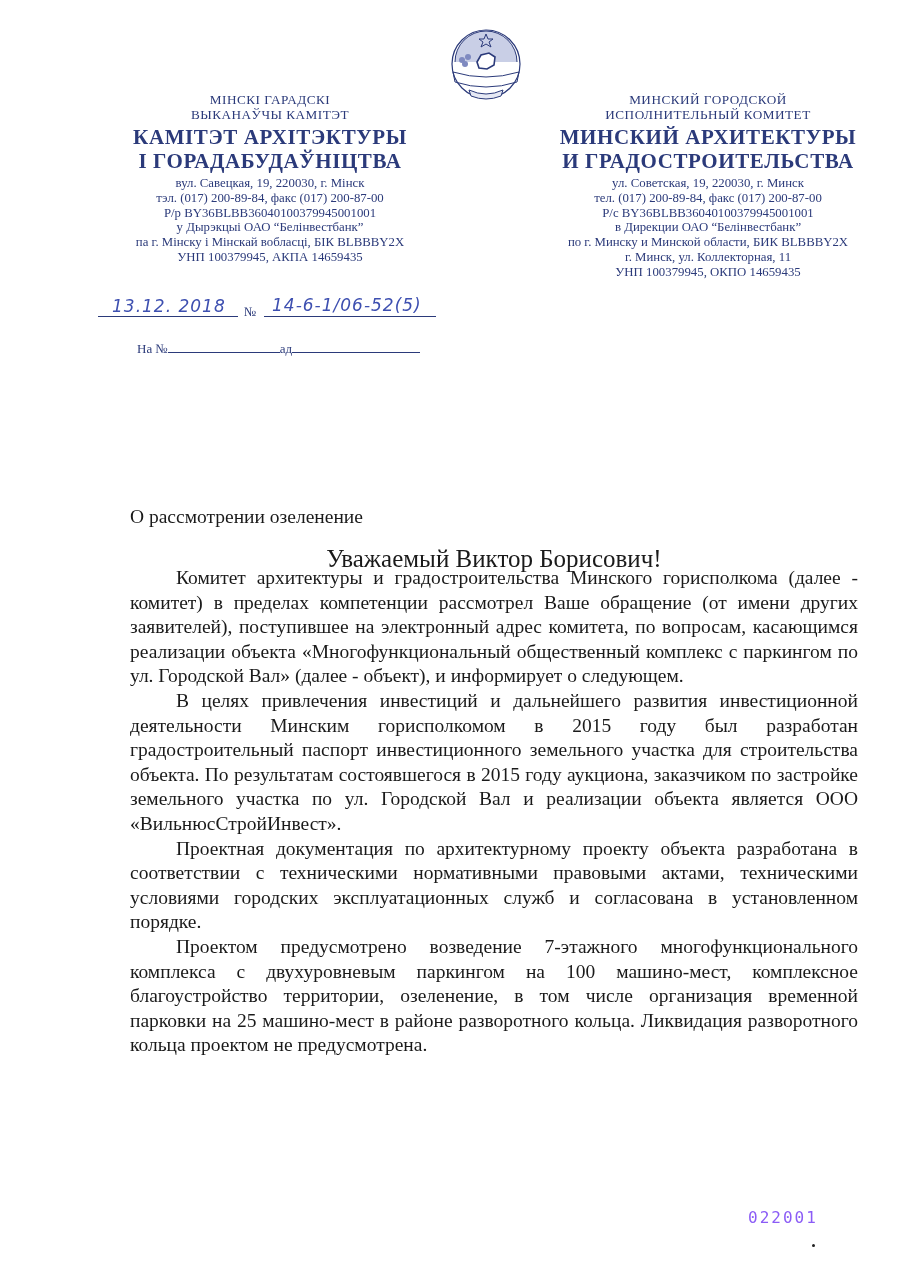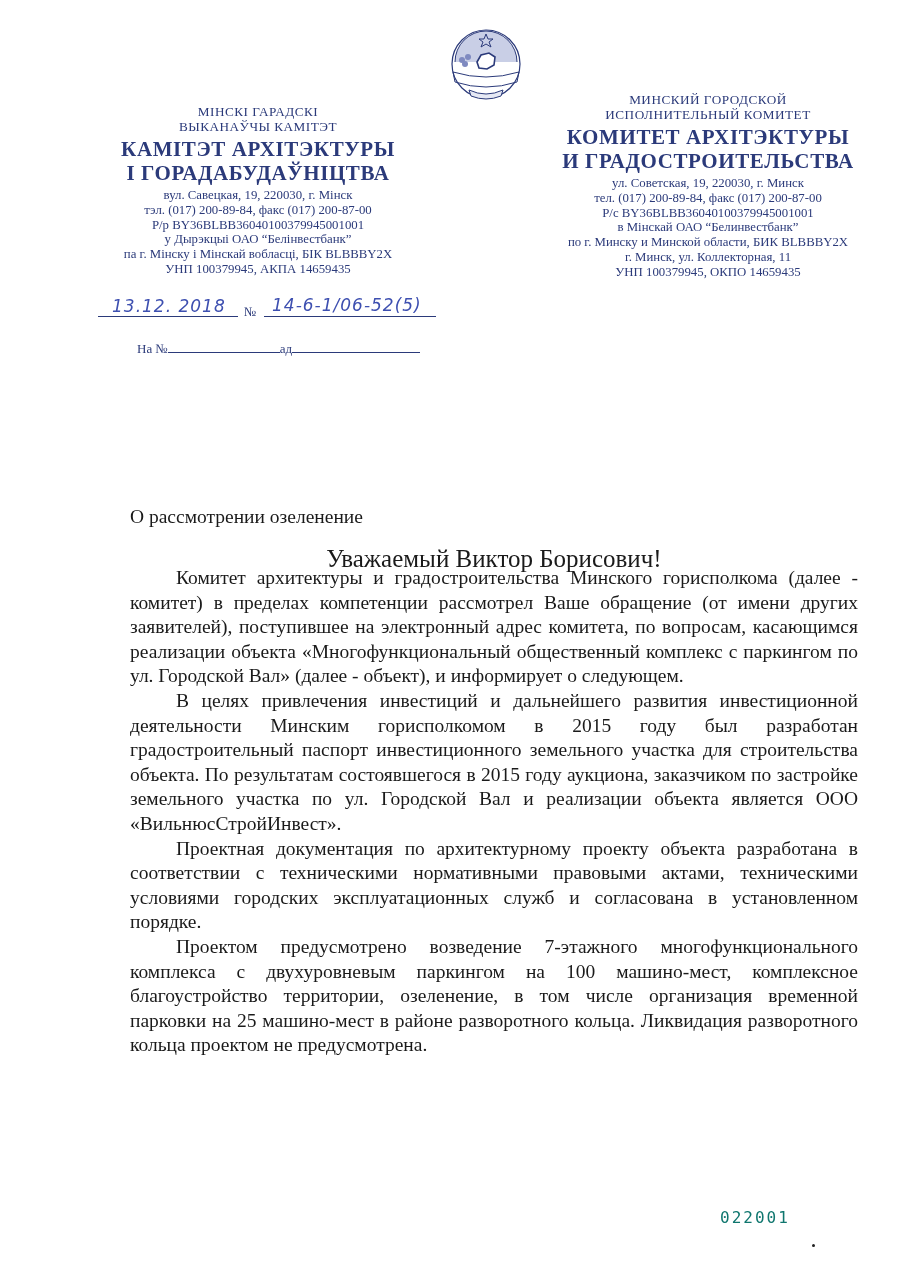--- a/index.html
+++ b/index.html
@@ -1,41 +1,41 @@
 <!DOCTYPE html>
 <html><head>
 <meta charset="utf-8">
 <style>
   html, body { margin: 0; padding: 0; background: #ffffff; }
   body { width: 902px; height: 1280px; position: relative; overflow: hidden;
          font-family: "Liberation Serif", "DejaVu Serif", serif; color: #1a1a1a; }
   .emblem { position: absolute; left: 447px; top: 22px; width: 78px; height: 80px; }
   .hdr { position: absolute; text-align: center; color: #2b3a7a; }
-  .hdr-left { left: 88px; width: 340px; top: 92px; margin-top: 12px; }
+  .hdr-left { left: 100px; width: 340px; top: 92px; }
   .hdr-right { left: 518px; width: 380px; top: 92px; }
   .hdr .small { font-size: 13.2px; letter-spacing: 0.5px; line-height: 15px; }
   .hdr .big { font-size: 21px; font-weight: bold; line-height: 24px; letter-spacing: 0.6px; }
   .hdr .big.first { margin-top: 3px; }
   .hdr .addr { font-size: 12.8px; line-height: 14.8px; margin-top: 3px; }
   .hdr .addr div { white-space: nowrap; }
   .regline { position: absolute; left: 98px; top: 300px; width: 345px; height: 24px; font-size: 13px; color: #2b3a7a; }
   .regline .date-line { position: absolute; left: 0; top: 16px; width: 140px; border-bottom: 1px solid #2b3a7a; }
   .regline .no-sign { position: absolute; left: 146px; top: 4px; }
   .regline .num-line { position: absolute; left: 166px; top: 16px; width: 172px; border-bottom: 1px solid #2b3a7a; }
   .hand { position: absolute; font-family: "DejaVu Sans", sans-serif; font-style: italic; color: #3d4fb0; font-size: 17px; letter-spacing: 1px; }
   .hand.date { left: 14px; top: -4px; }
   .hand.num { left: 174px; top: -5px; }
   .inref { position: absolute; left: 137px; top: 340px; font-size: 13px; color: #2b3a7a; }
   .inref .l1 { display: inline-block; width: 112px; border-bottom: 1px solid #2b3a7a; height: 12px; vertical-align: baseline; }
   .inref .l2 { display: inline-block; width: 128px; border-bottom: 1px solid #2b3a7a; height: 12px; vertical-align: baseline; }
   .subject { position: absolute; left: 130px; top: 506px; font-size: 19.5px; }
   .greeting { position: absolute; left: 130px; width: 728px; top: 545px; text-align: center; font-size: 25px; }
   .body { position: absolute; left: 130px; width: 728px; top: 566px; font-size: 19.5px; line-height: 24.6px; }
   .body p { margin: 0; text-align: justify; text-indent: 46px; text-align-last: left; }
-  .stamp { position: absolute; left: 720px; top: 1208px; font-family: "DejaVu Sans Mono", monospace; font-size: 16px; color: #0f766e; letter-spacing: 2px; }
+  .stamp { position: absolute; left: 748px; top: 1208px; font-family: "DejaVu Sans Mono", monospace; font-size: 16px; color: #8b5cf6; letter-spacing: 2px; }
   .dot { position: absolute; left: 812px; top: 1244px; width: 3px; height: 3px; background: #222; border-radius: 50%; }
 </style>
 </head>
 <body>
 
 <div class="emblem">
   <svg width="78" height="80" viewBox="0 0 78 80">
     <circle cx="39" cy="42" r="34" fill="none" stroke="#2b3a7a" stroke-width="1.2"></circle>
     <path d="M8 40 A31 31 0 0 1 70 40" fill="#c9cfe6" stroke="#2b3a7a" stroke-width="1"></path>
     <polygon points="39,12 41,17 46,17 42,20 44,25 39,22 34,25 36,20 32,17 37,17" fill="none" stroke="#2b3a7a" stroke-width="1"></polygon>
@@ -59,27 +59,27 @@
     <div>Р/р BY36BLBB36040100379945001001</div>
     <div>у Дырэкцыі ОАО “Белінвестбанк”</div>
     <div>па г. Мінску і Мінскай вобласці, БІК BLBBBY2X</div>
     <div>УНП 100379945, АКПА 14659435</div>
   </div>
 </div>
 
 <div class="hdr hdr-right">
   <div class="small">МИНСКИЙ ГОРОДСКОЙ</div>
   <div class="small">ИСПОЛНИТЕЛЬНЫЙ КОМИТЕТ</div>
-  <div class="big first">КОМИТЕТ АРХІТЭКТУРЫ</div>
+  <div class="big first">МИНСКИЙ АРХИТЕКТУРЫ</div>
   <div class="big">И ГРАДОСТРОИТЕЛЬСТВА</div>
   <div class="addr">
     <div>ул. Советская, 19, 220030, г. Минск</div>
     <div>тел. (017) 200-89-84, факс (017) 200-87-00</div>
     <div>Р/с BY36BLBB36040100379945001001</div>
-    <div>в Мінскай ОАО “Белинвестбанк”</div>
+    <div>в Дирекции ОАО “Белінвестбанк”</div>
     <div>по г. Минску и Минской области, БИК BLBBBY2X</div>
     <div>г. Минск, ул. Коллекторная, 11</div>
     <div>УНП 100379945, ОКПО 14659435</div>
   </div>
 </div>
 
 <div class="regline">
   <div class="date-line"></div>
   <span class="hand date">13.12. 2018</span>
   <span class="no-sign">№</span>

